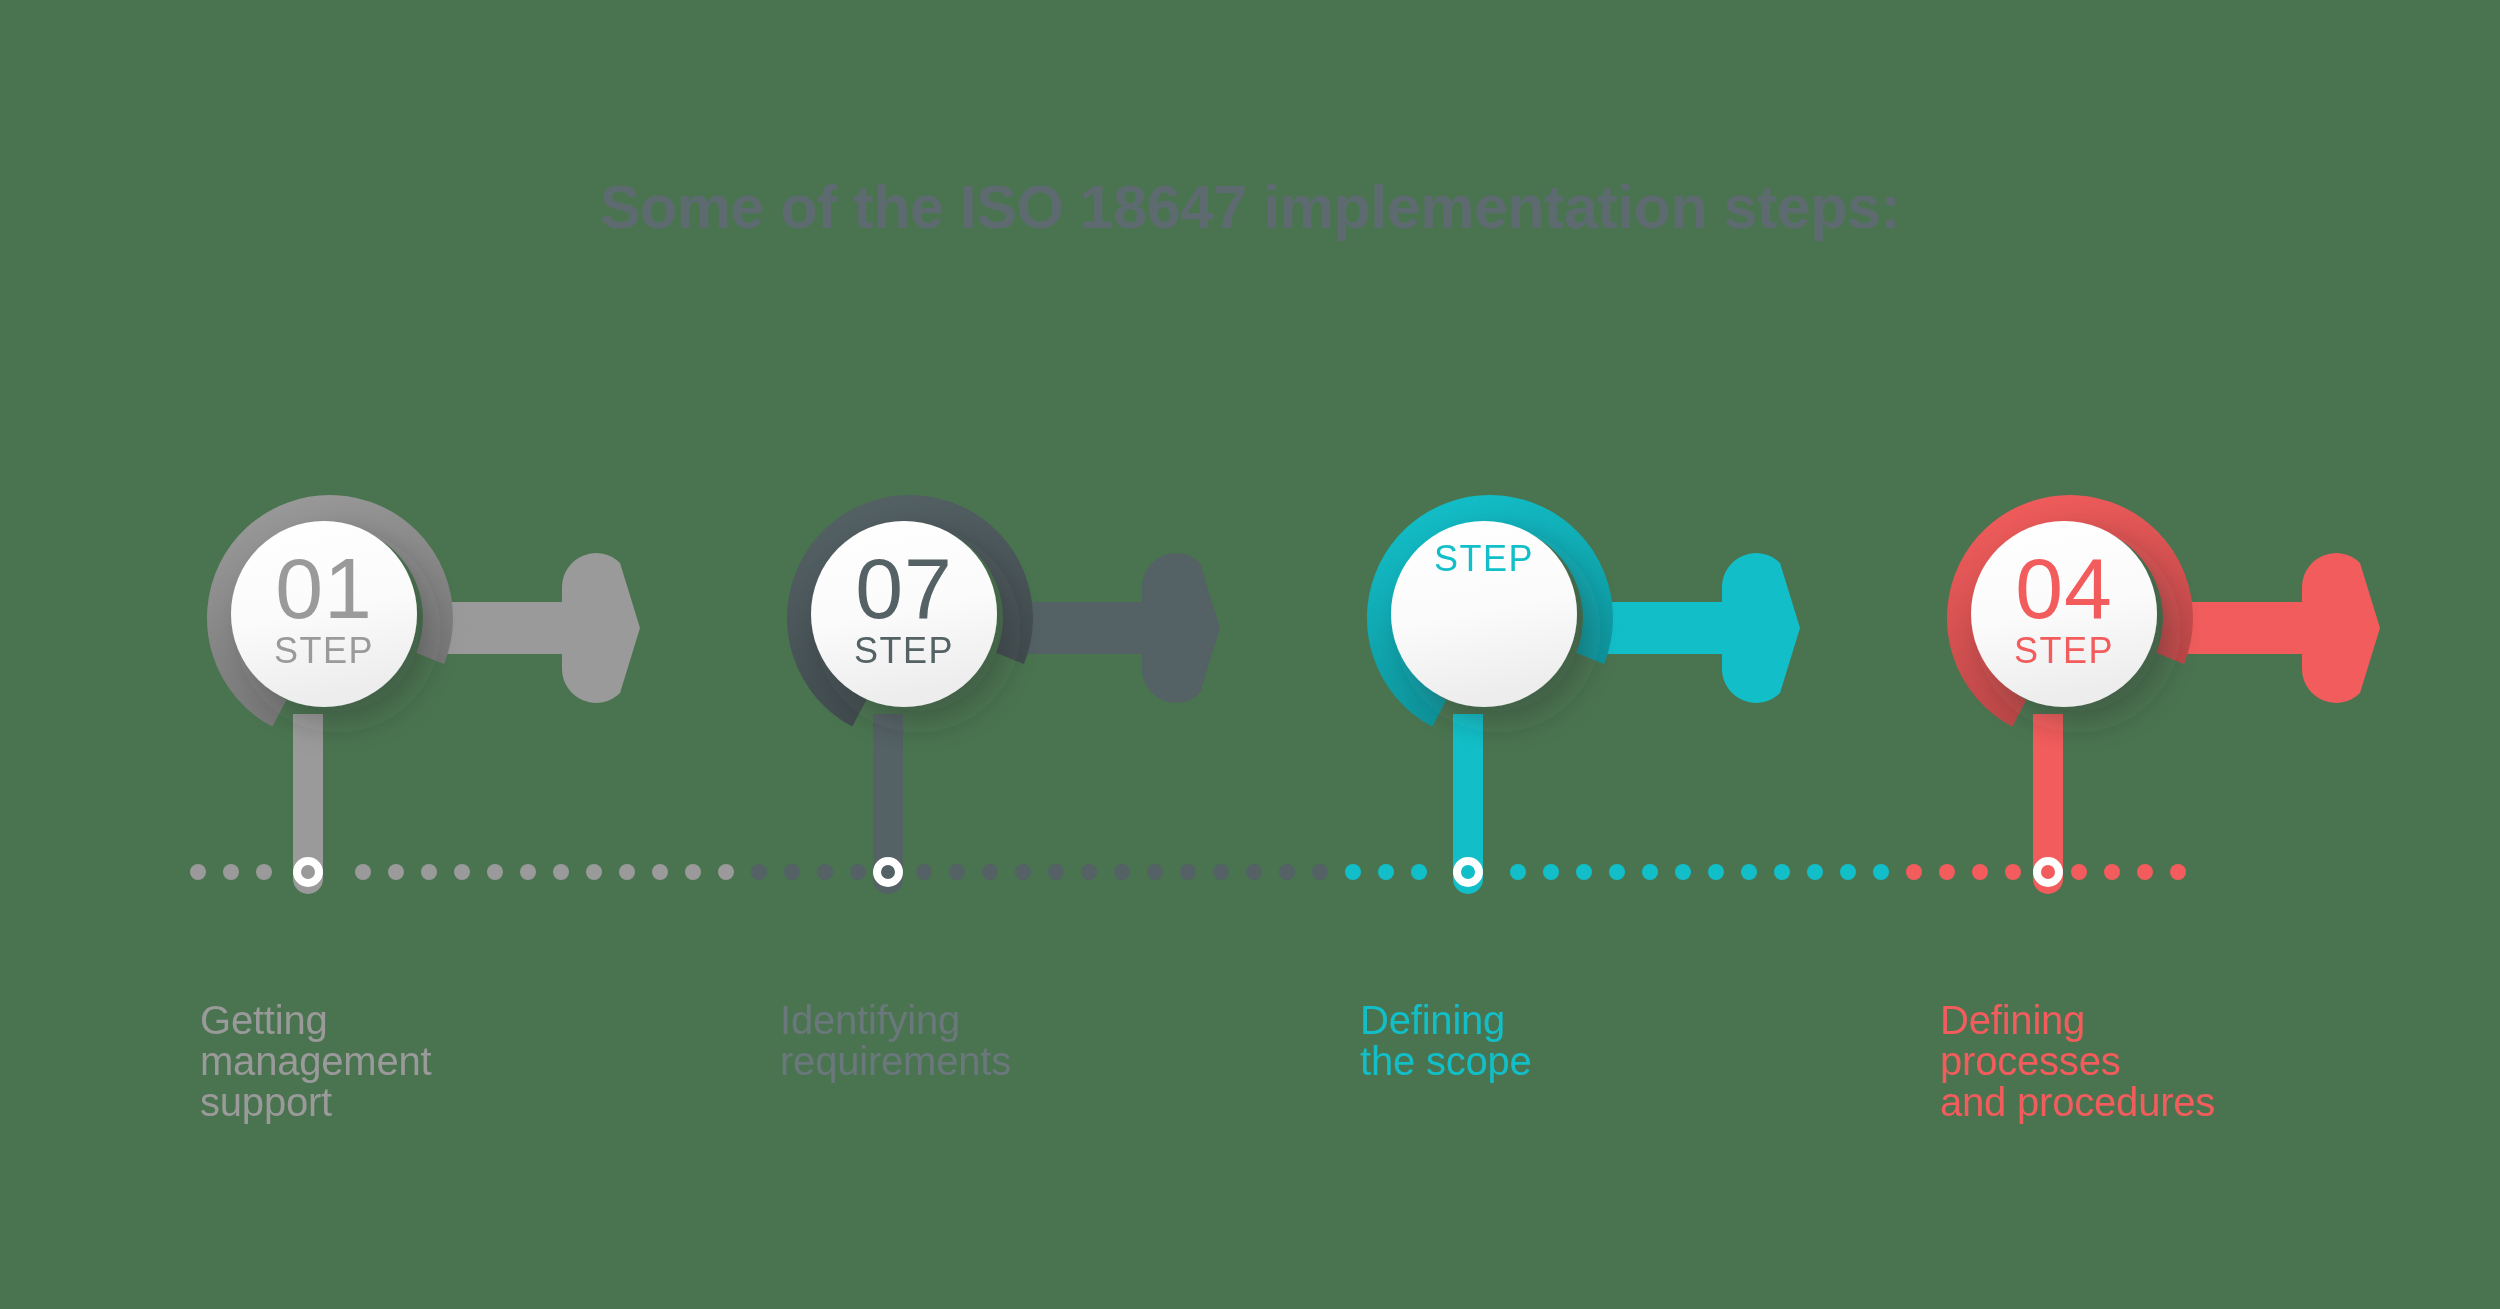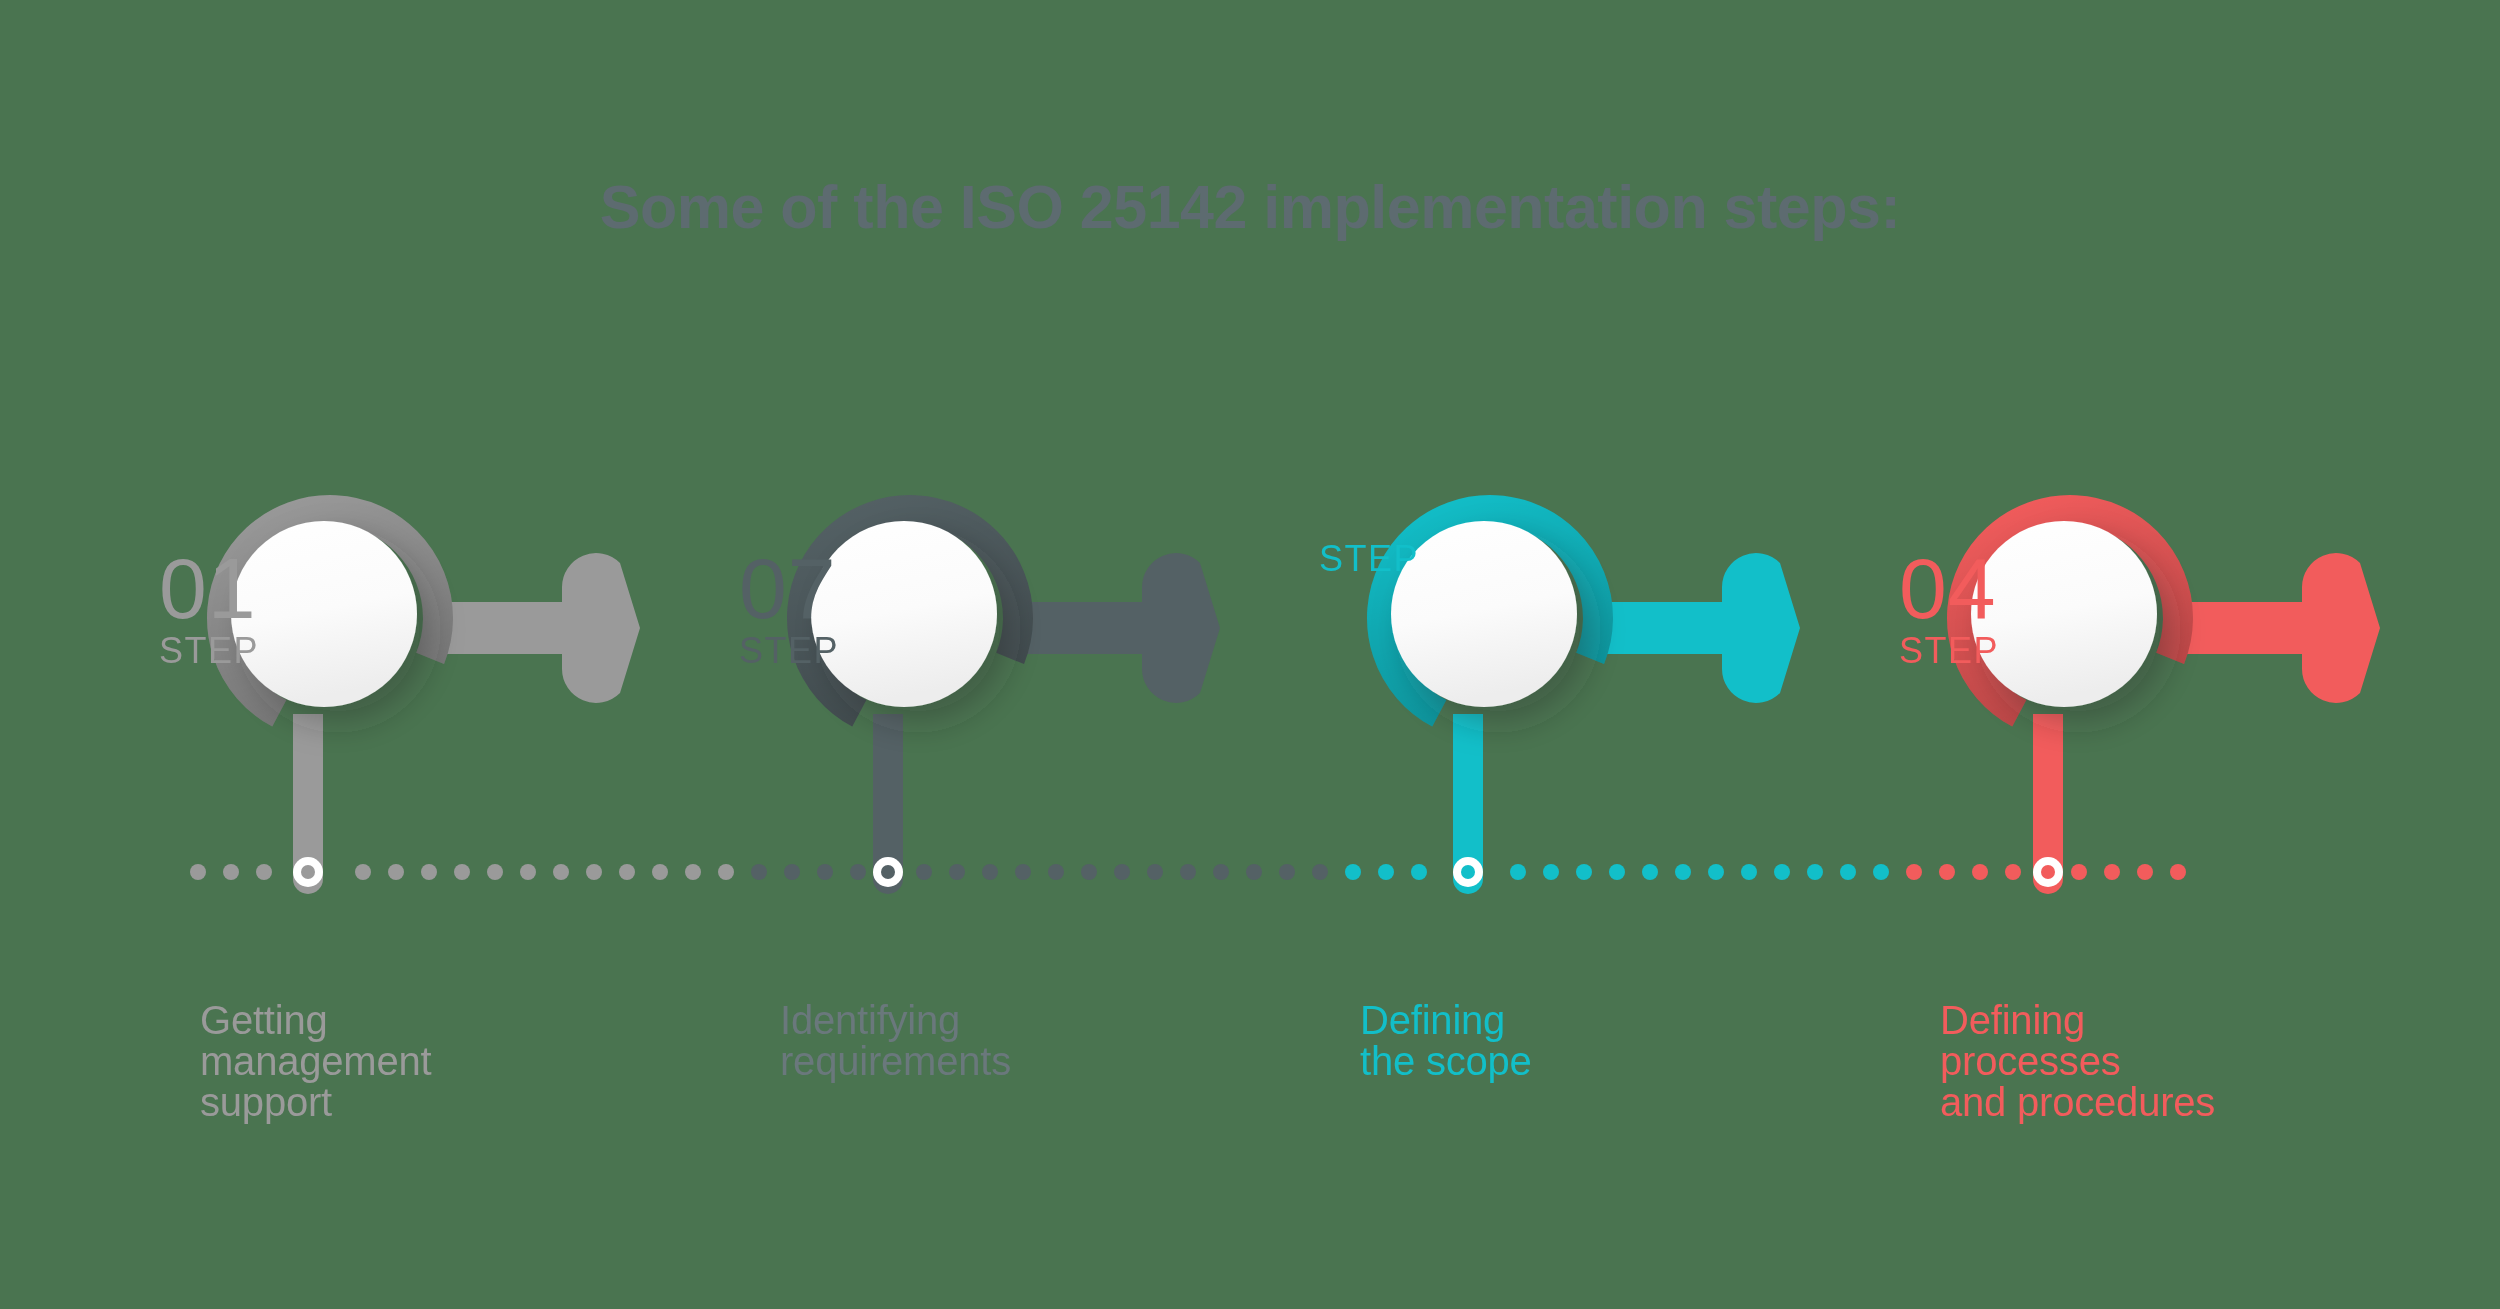--- a/index.html
+++ b/index.html
@@ -40,21 +40,21 @@
     left: 0;
     top: 0;
     width: 2500px;
     height: 1309px;
   }
 
   
   .numwrap {
     position: absolute;
     width: 330px;
-    text-align: left;
+    text-align: center;
     pointer-events: none;
   }
   .num {
     font-family: "Liberation Sans", sans-serif;
     font-size: 86px;
     font-weight: normal;
     line-height: 92px;
     letter-spacing: 1px;
   }
   .steplbl {
@@ -75,21 +75,21 @@
     line-height: 41px;
     letter-spacing: -0.2px;
     white-space: pre-line;
   }
 </style>
 </head>
 <body style="background: rgb(74, 116, 80);">
 
 <div id="stage">
 
-  <div id="title">Some of the ISO 25142 implementation steps:</div>
+  <div id="title">Some of the ISO 18647 implementation steps:</div>
 
   <svg id="art" viewBox="0 0 2500 1309">
     <defs>
 
       <filter id="discShadow" x="-60%" y="-60%" width="240%" height="240%">
         <feDropShadow dx="14" dy="16" stdDeviation="16" flood-color="#2b2b2b" flood-opacity="0.30"></feDropShadow>
       </filter>
 
       <linearGradient id="ringShadeGrad" x1="0" y1="0" x2="0.35" y2="1">
         <stop offset="0%" stop-color="#000000" stop-opacity="0.0"></stop>

